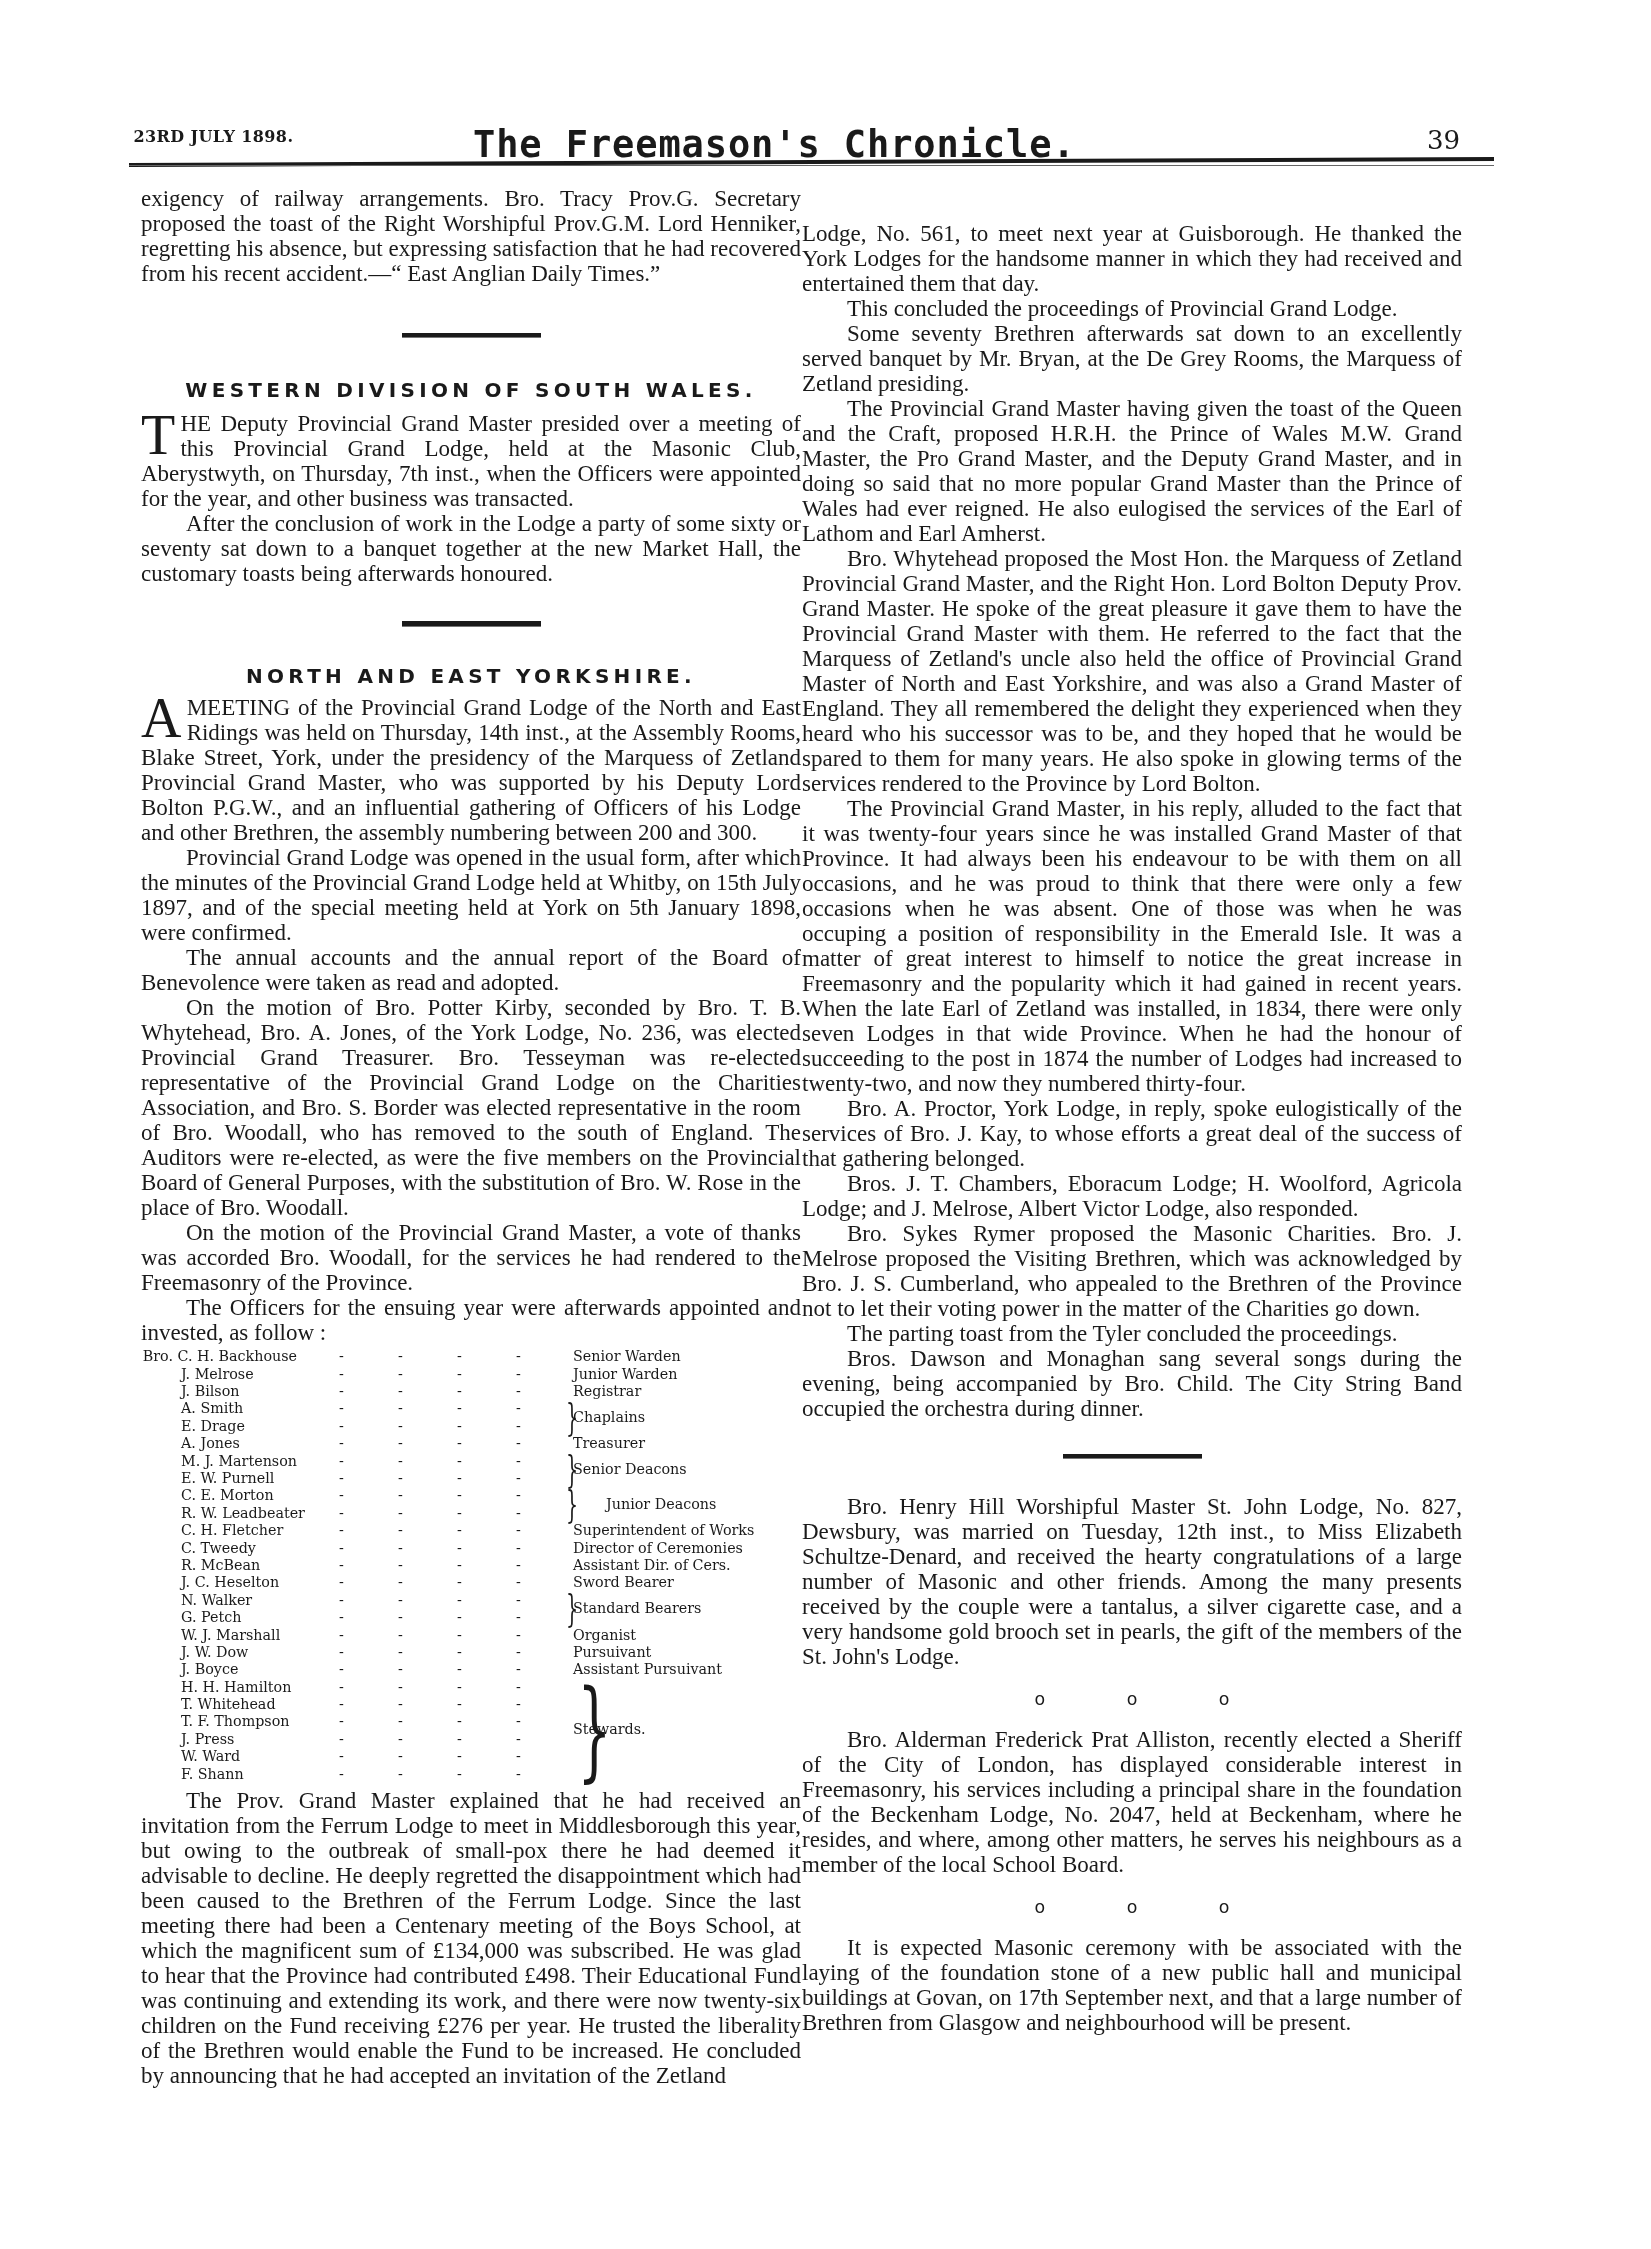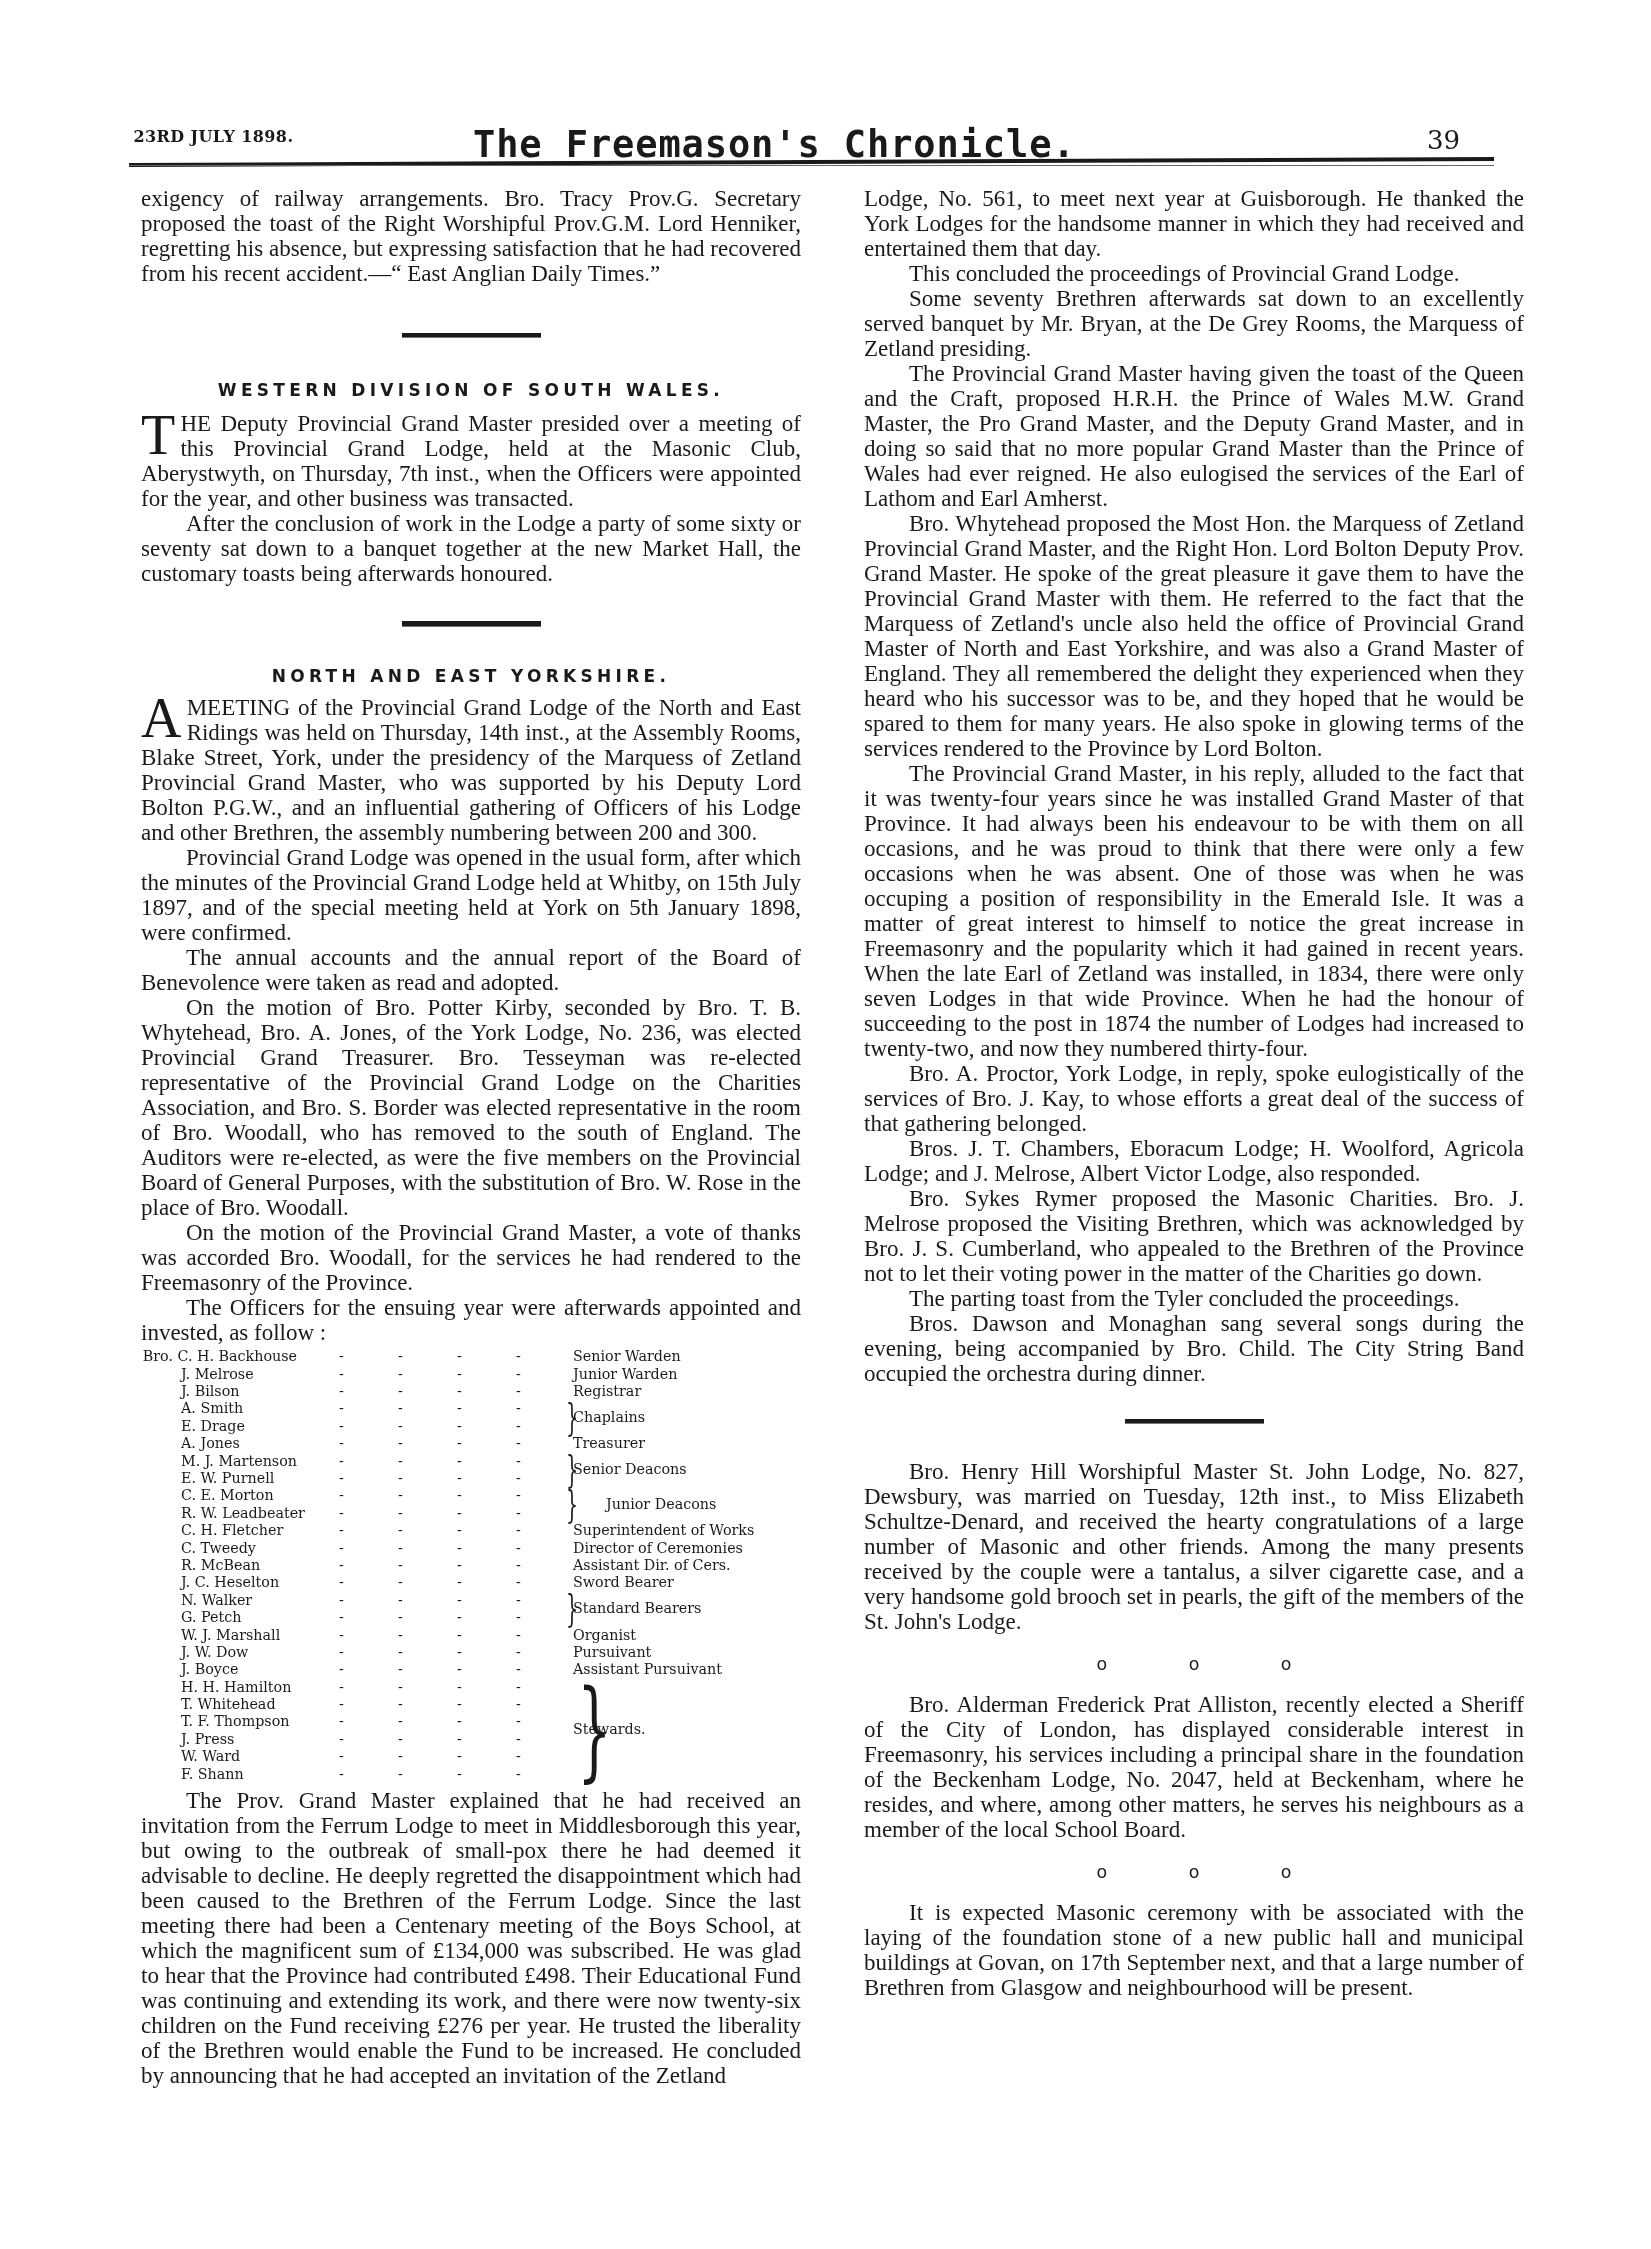--- a/index.html
+++ b/index.html
@@ -31,30 +31,30 @@
   }
   .hdr-rule2 {
     position: absolute; left: 129px; top: 165px; width: 1365px; height: 0.9px;
     background: #666;
   }
   .col {
     position: absolute; top: 186px; width: 660px;
     font-size: 23px; line-height: 25px; text-align: justify;
   }
   .col-left { left: 141px; }
-  .col-right { left: 864px; }
+  .col-right { left: 802px; margin-top: 35px; }
   p { margin: 0; }
   p.ind { text-indent: 45px; }
   .short-rule {
     width: 139px; height: 4.3px; background: #1a1a1a; margin: 0 auto;
     border-bottom: 0.9px solid #777;
   }
   .sec-head {
     font-family: "DejaVu Sans", sans-serif; font-weight: bold;
-    font-size: 17px; letter-spacing: 4.3px; text-align: center;
+    font-size: 20px; letter-spacing: 4.3px; text-align: center;
     margin: 0; line-height: 28px;
   }
   .dropcap {
     float: left; font-size: 56px; line-height: 45px; margin: 1.7px 5.2px 0 0;
     font-family: "Liberation Serif", serif;
   }
   .officers {
     font-family: "DejaVu Serif", serif; font-size: 14.3px; line-height: 17.4px;
     margin: 3.5px 0 5.2px 0; position: relative;
   }

